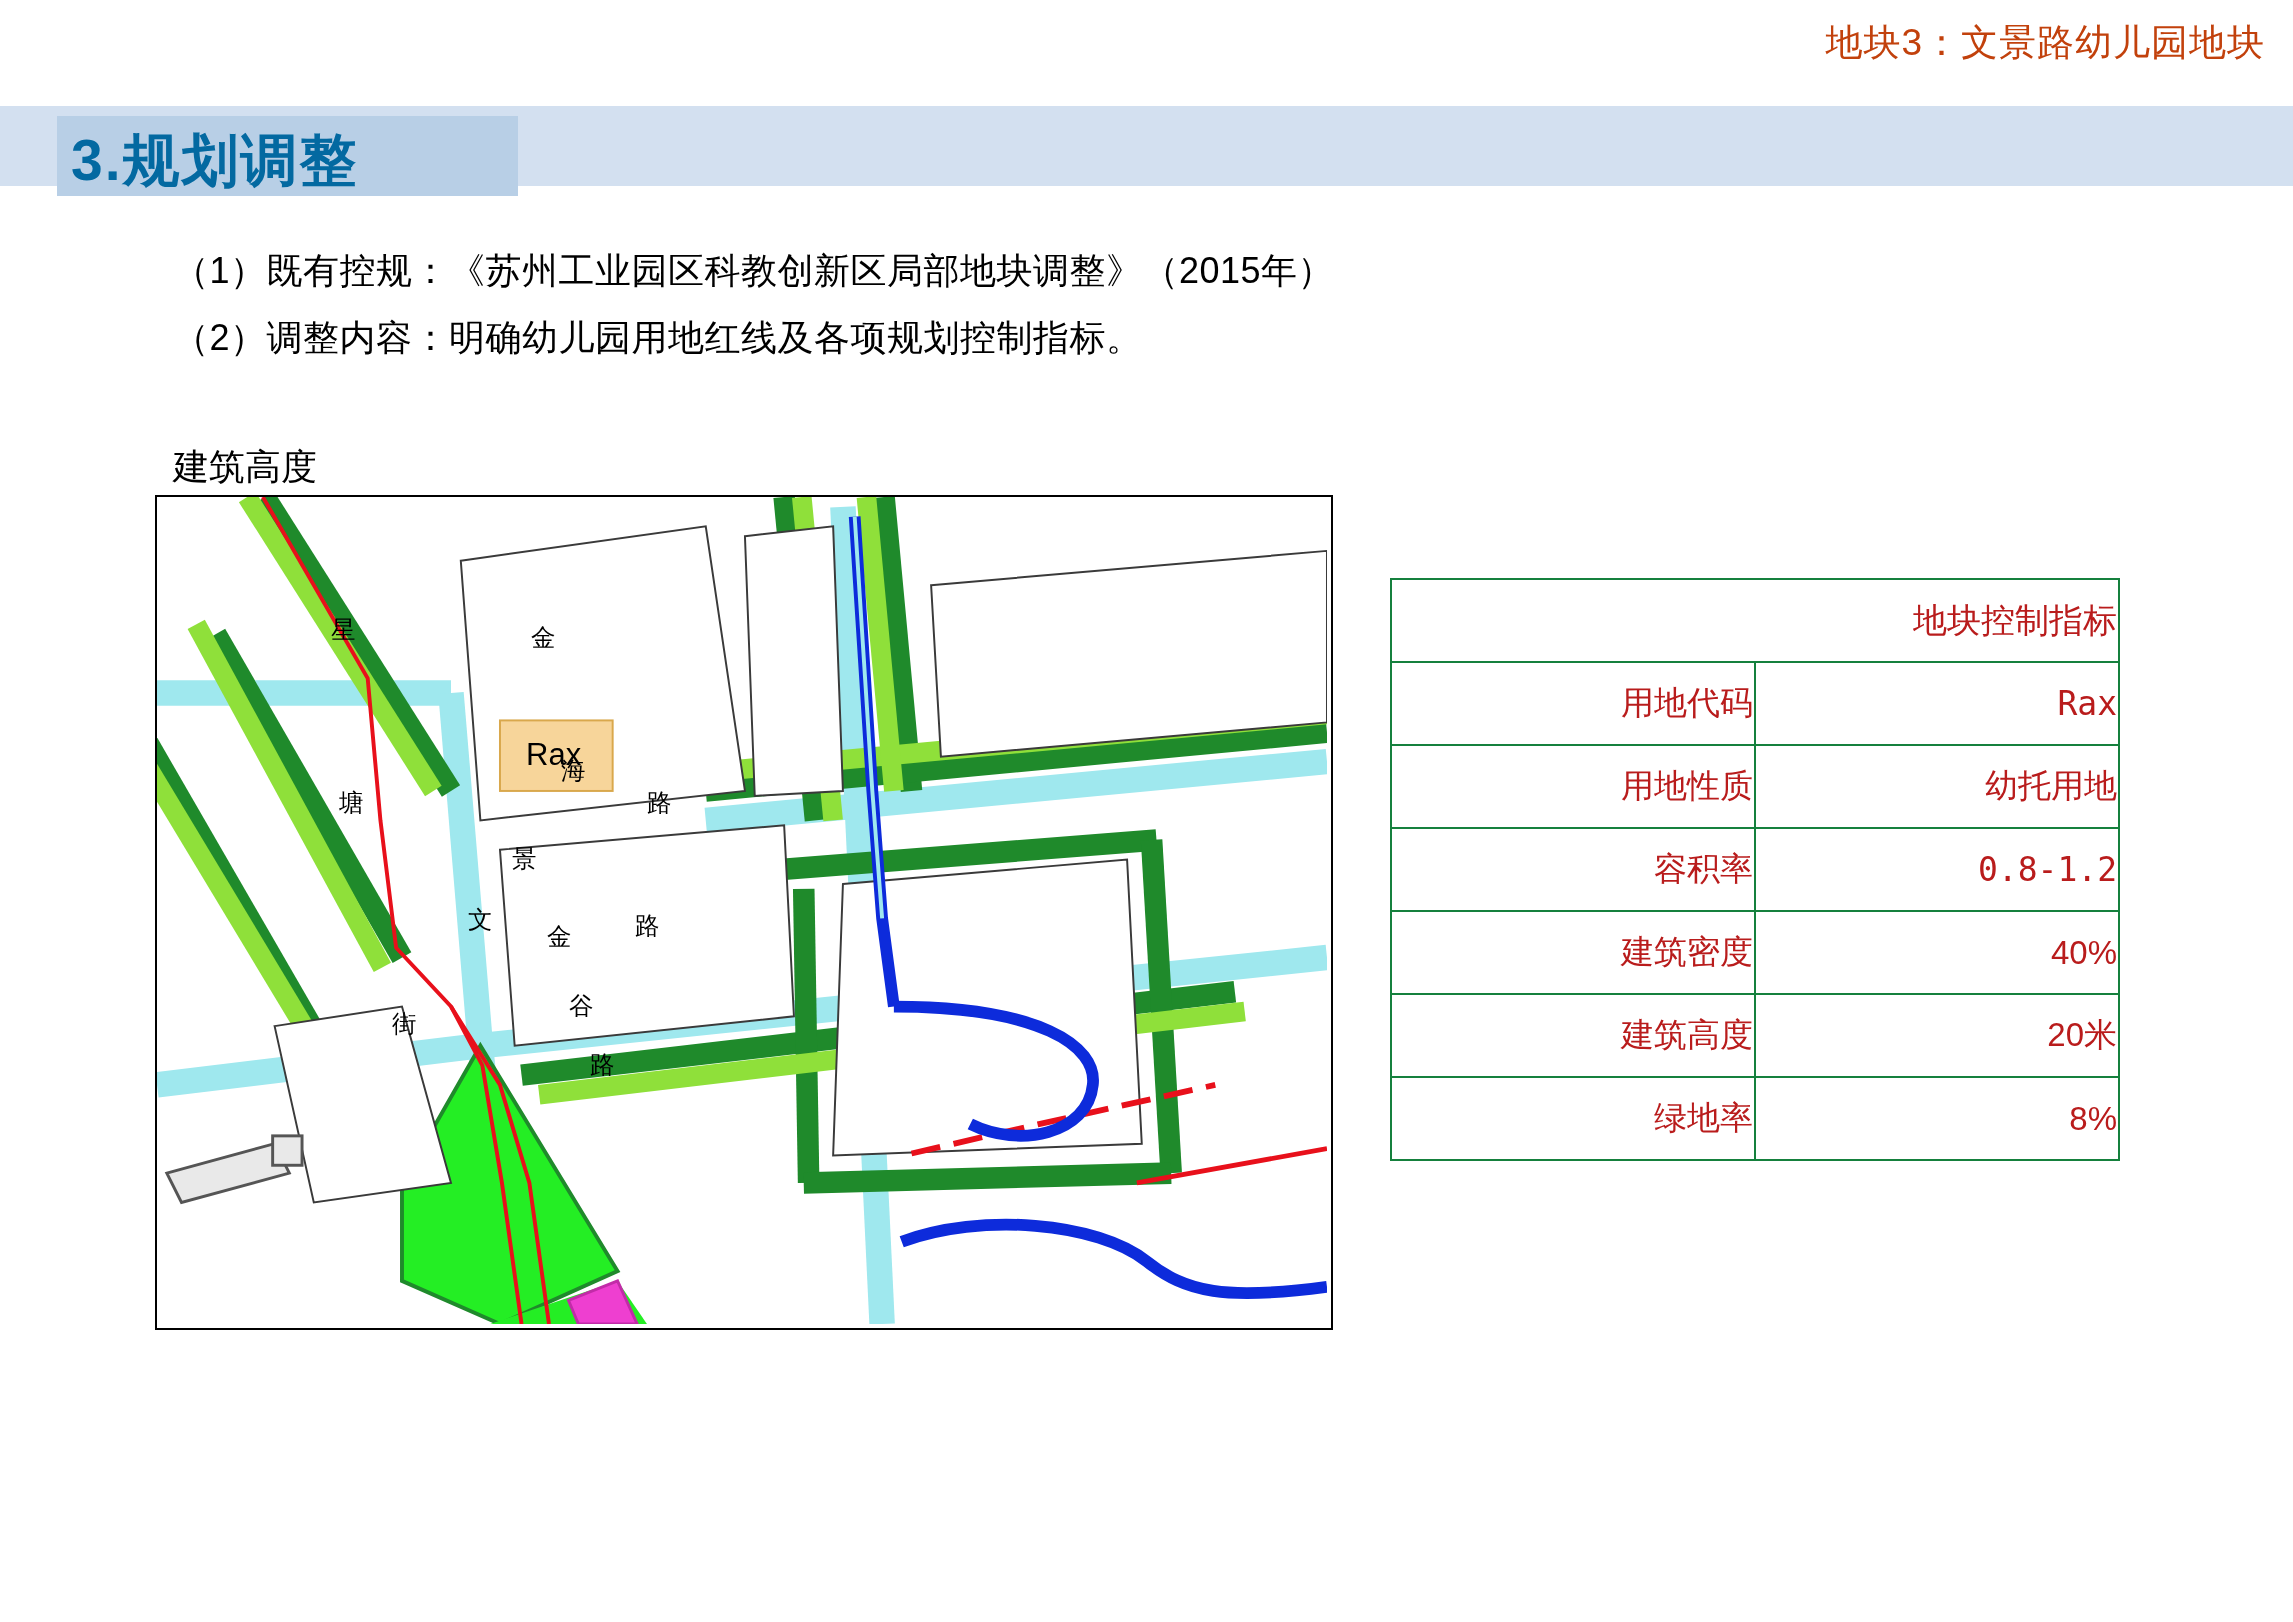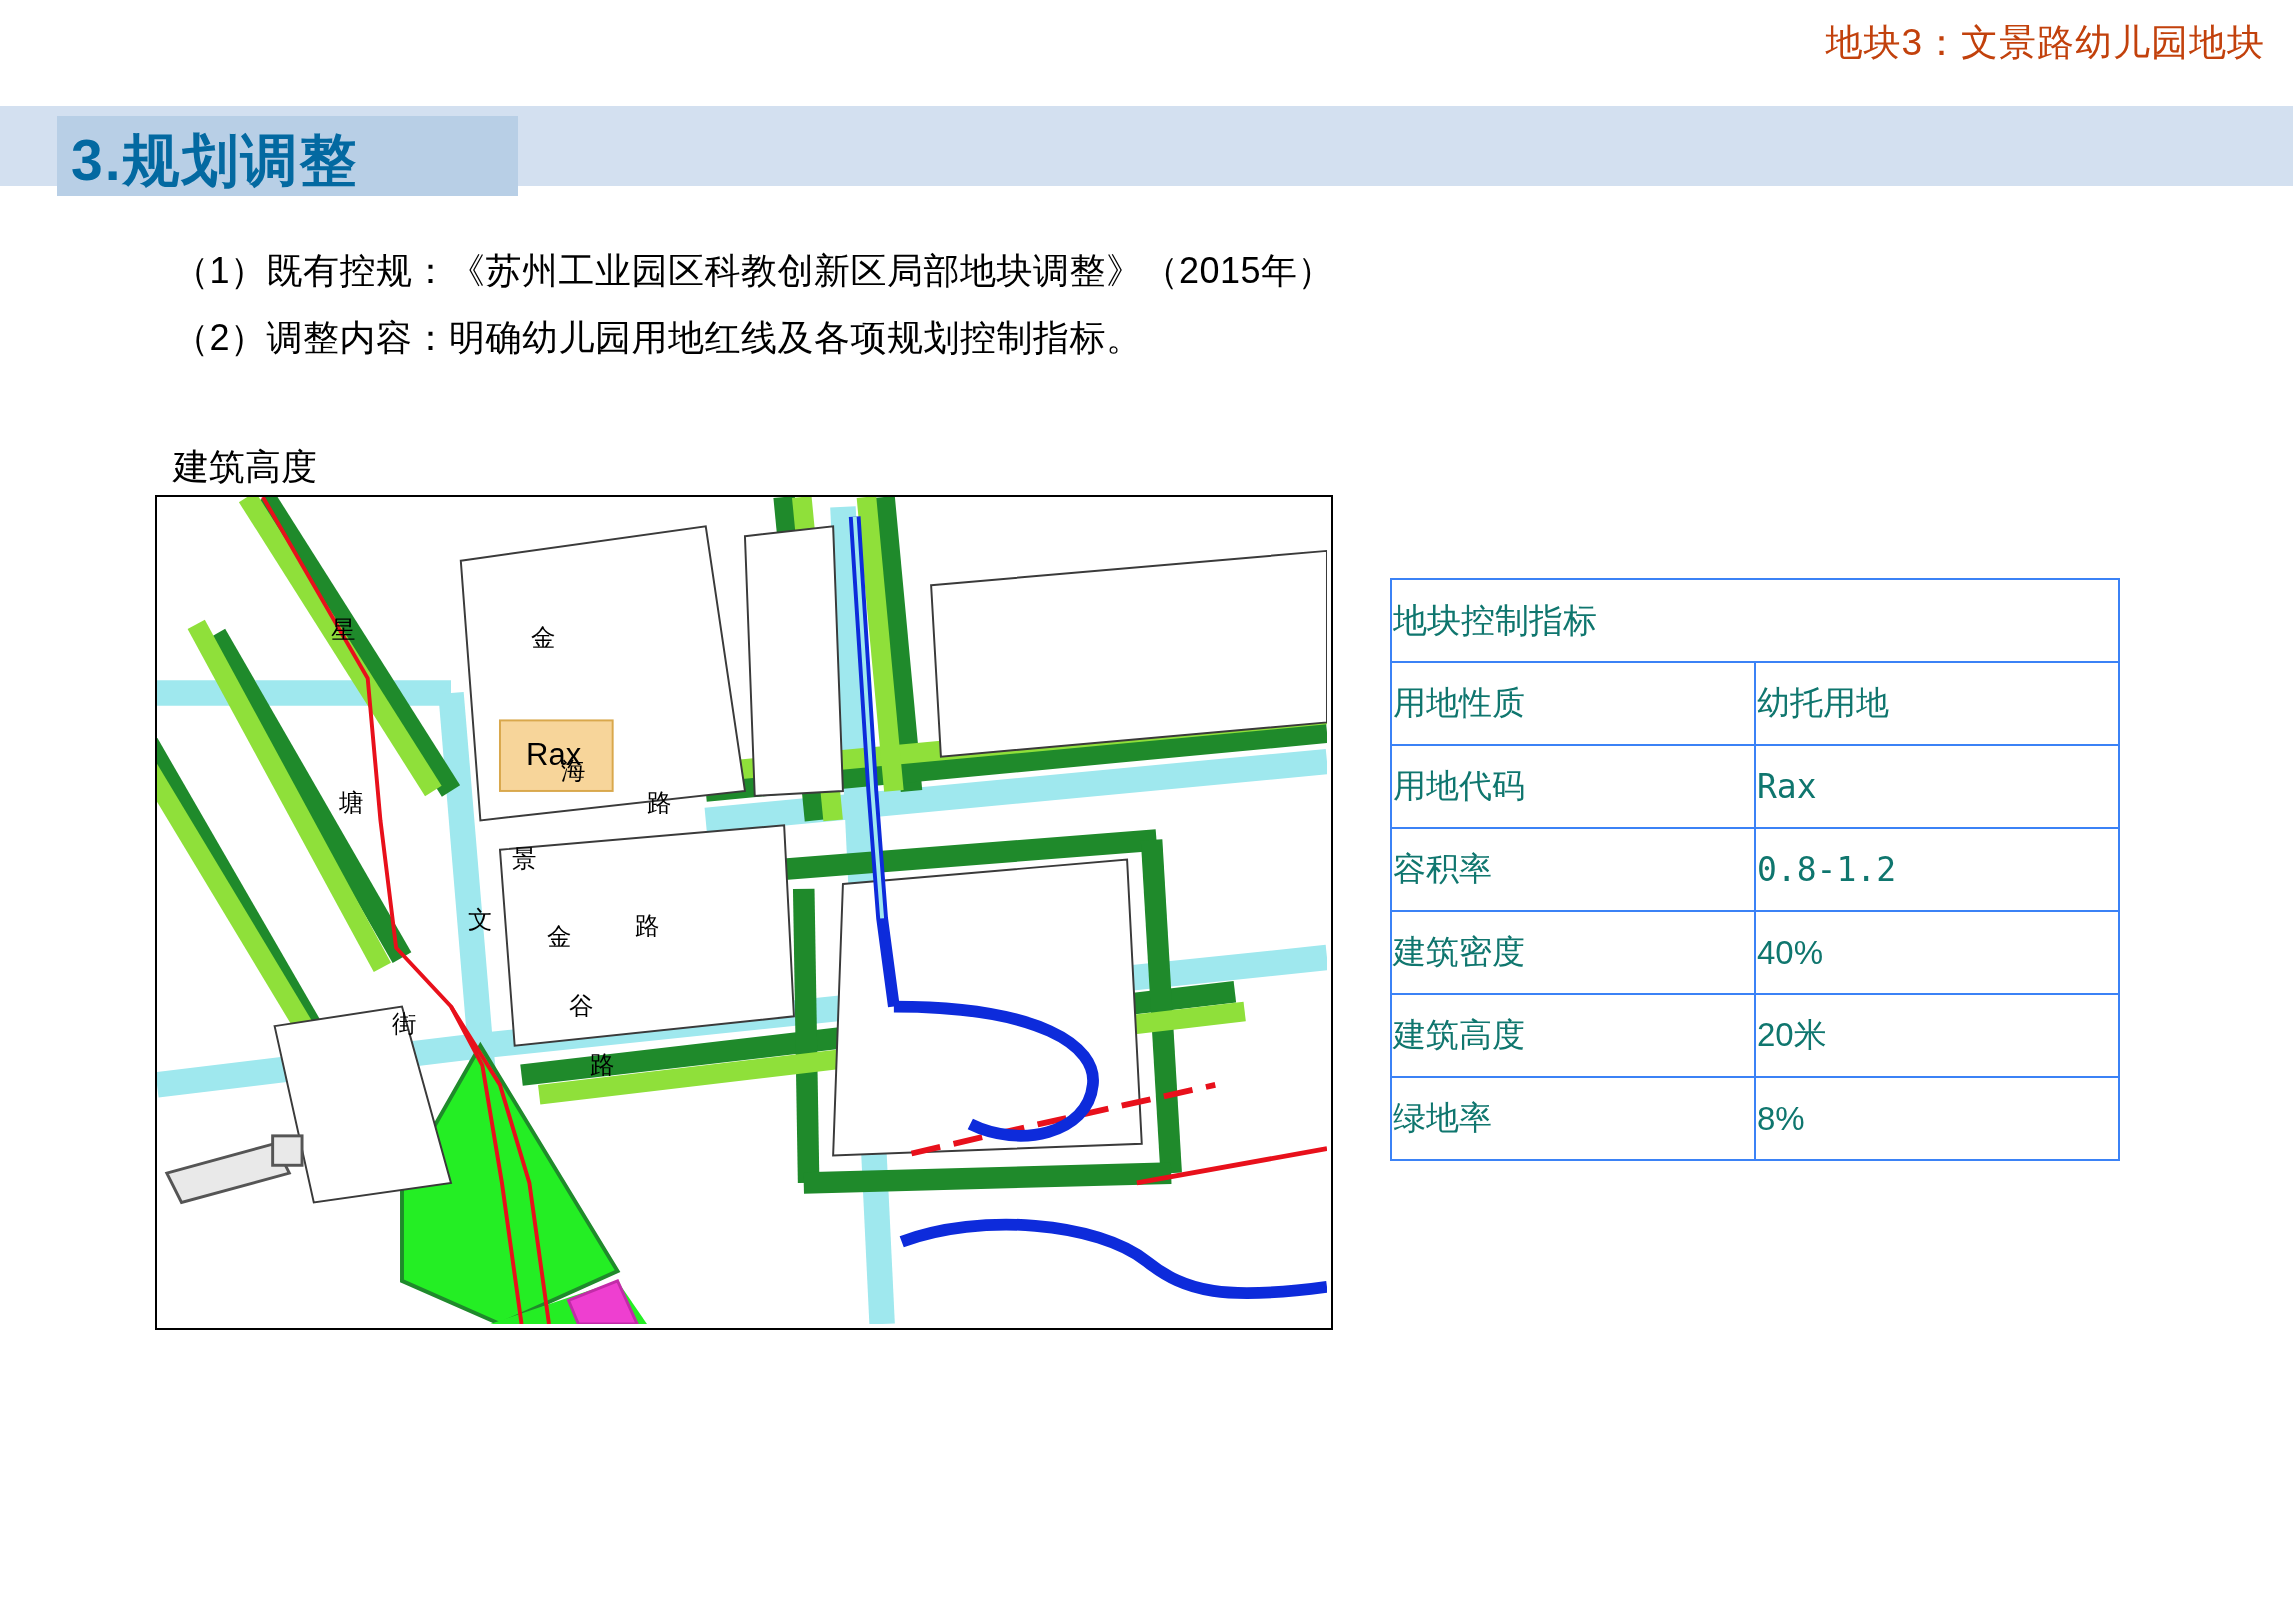--- a/index.html
+++ b/index.html
@@ -108,26 +108,26 @@
     left: 1390px;
     top: 578px;
     width: 730px;
   }
   table.ctl {
     border-collapse: collapse;
     width: 730px;
     table-layout: fixed;
   }
   table.ctl td {
-    border: 2px solid #3b82f6;
+    border: 2px solid #15803d;
     height: 79px;
-    text-align: left;
+    text-align: right;
     vertical-align: middle;
     font-size: 33px;
-    color: #0f766e;
+    color: #b91c1c;
   }
   table.ctl td.hdr {
     font-size: 34px;
   }
   table.ctl td.keycol { width: 323px; }
   table.ctl td.valcol { width: 407px; }
   .mono { font-family: "DejaVu Sans Mono", monospace; font-size: 30px; }
 </style>
 </head>
 <body>
@@ -236,26 +236,26 @@
   <div class="map-label" style="left:478px; top:412px;">路</div>
 </div>
 
 <div class="table-wrap">
   <table class="ctl">
     <tbody>
         <tr>
       <td class="hdr" colspan="2">地块控制指标</td>
     </tr>
     <tr>
+      <td class="keycol">用地代码</td>
+      <td class="valcol mono">Rax</td>
+    </tr>
+    <tr>
       <td class="keycol">用地性质</td>
       <td class="valcol">幼托用地</td>
-    </tr>
-    <tr>
-      <td class="keycol">用地代码</td>
-      <td class="valcol mono">Rax</td>
     </tr>
     <tr>
       <td class="keycol">容积率</td>
       <td class="valcol mono">0.8-1.2</td>
     </tr>
     <tr>
       <td class="keycol">建筑密度</td>
       <td class="valcol">40%</td>
     </tr>
     <tr>

